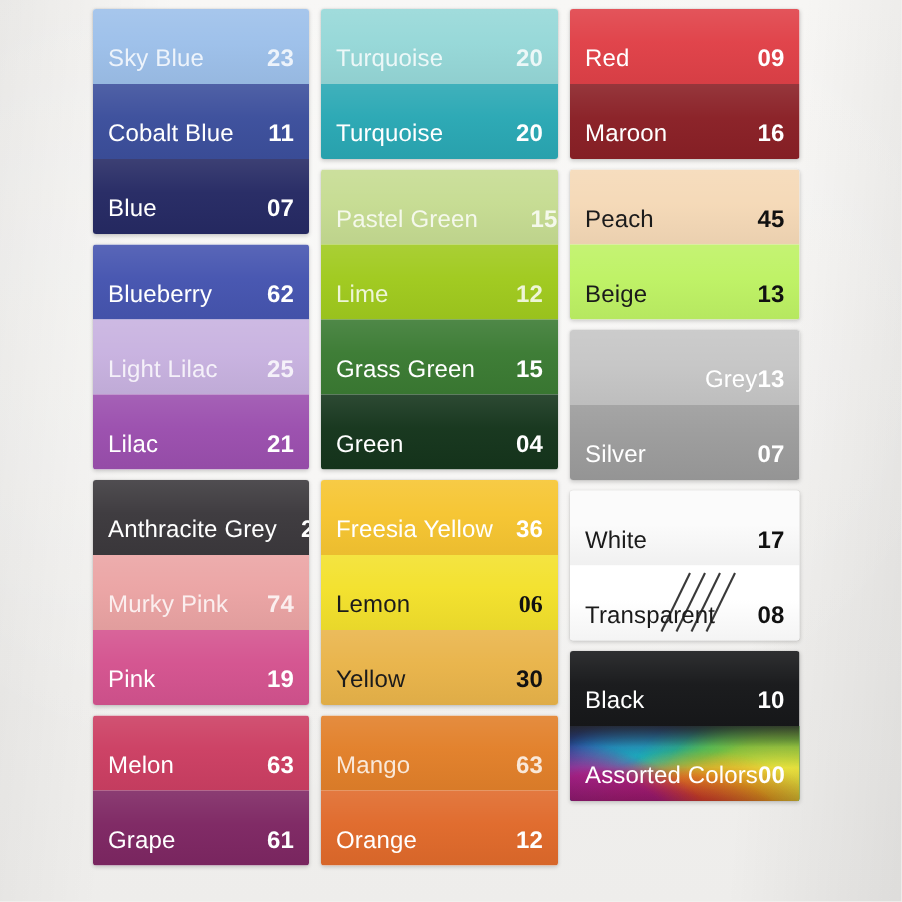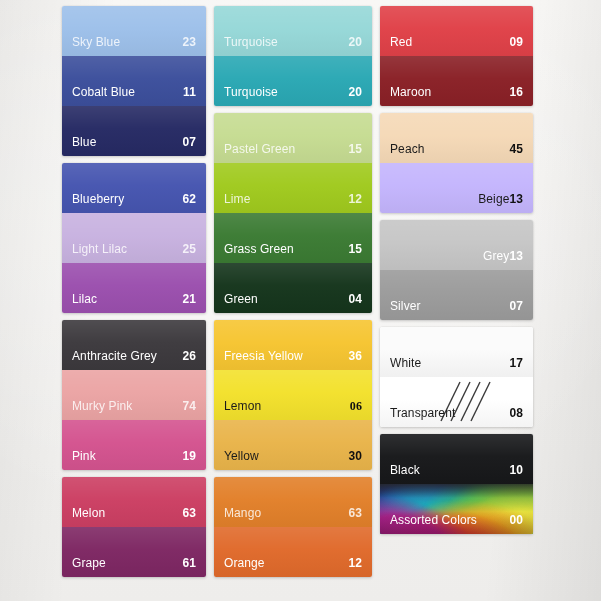--- a/index.html
+++ b/index.html
@@ -43,21 +43,21 @@
     background:#fff;
   }
   .swatch{
     position:relative;
     height:50px;
     display:flex;
     align-items:flex-end;
     justify-content:space-between;
     padding:0 10px 8px 10px;
     box-sizing:border-box;
-    font-size:12px;
+    font-size:16px;
     letter-spacing:.1px;
     line-height:1;
   }
   .swatch .nm{white-space:nowrap;}
   .swatch .no{font-weight:bold;white-space:nowrap;}
   .light-txt{color:#ffffff;}
   .light-txt .no{color:#ffffff;}
   .dark-txt{color:#1b1b1b;}
   .dark-txt .no{color:#111111;}
   .dim-txt{color:rgba(255,255,255,.82);}
@@ -230,21 +230,21 @@
             <span class="nm" style="position: relative; margin-top: 32px;">Maroon</span>
             <span class="no" style="position: relative;">16</span>
           </div>
         </div>
         <div class="card">
           <div class="swatch dark-txt" style="background: rgb(245, 217, 183);">
             <div class="sheen"></div>
             <span class="nm" style="position: relative;">Peach</span>
             <span class="no" style="position: relative;">45</span>
           </div>
-          <div class="swatch dark-txt" style="background: #c4b5fd; justify-content: flex-end;">
+          <div class="swatch dark-txt" style="background: #bef264;">
             <div class="sheen"></div>
             <span class="nm" style="position: relative;">Beige</span>
             <span class="no" style="position: relative;">13</span>
           </div>
         </div>
         <div class="card">
           <div class="swatch light-txt" style="background: rgb(198, 198, 198); justify-content: flex-end;">
             <div class="sheen"></div>
             <span class="nm" style="position: relative;">Grey</span>
             <span class="no" style="position: relative;">13</span>

